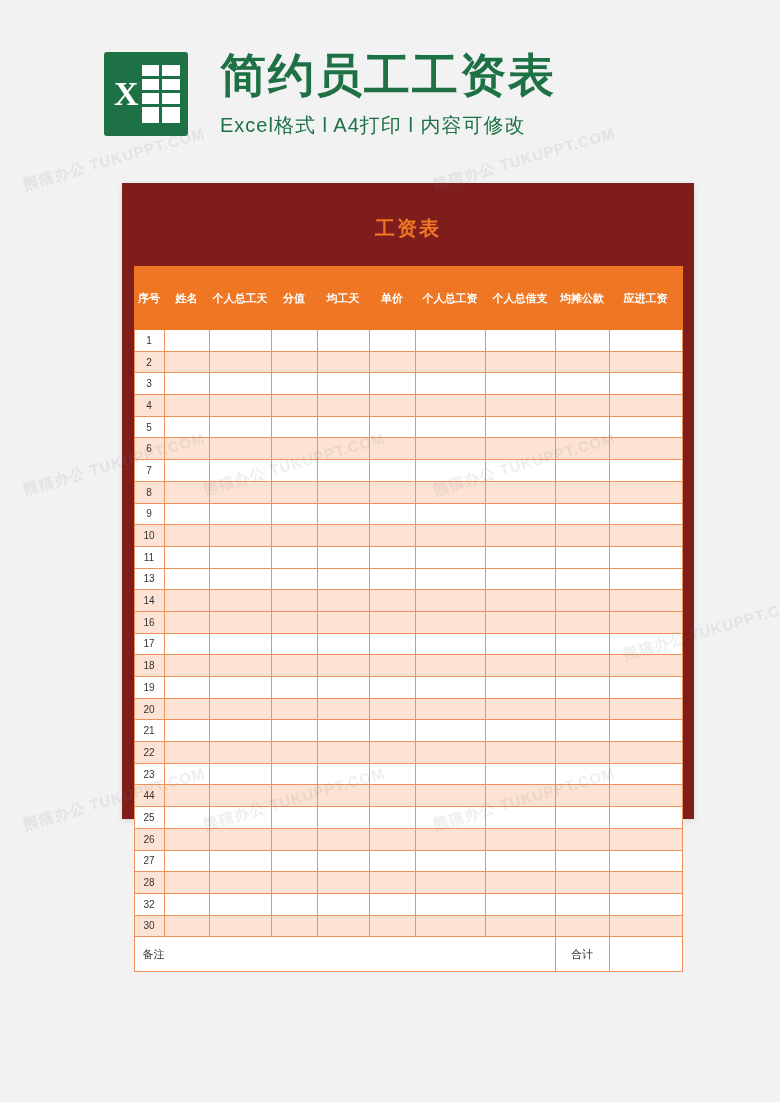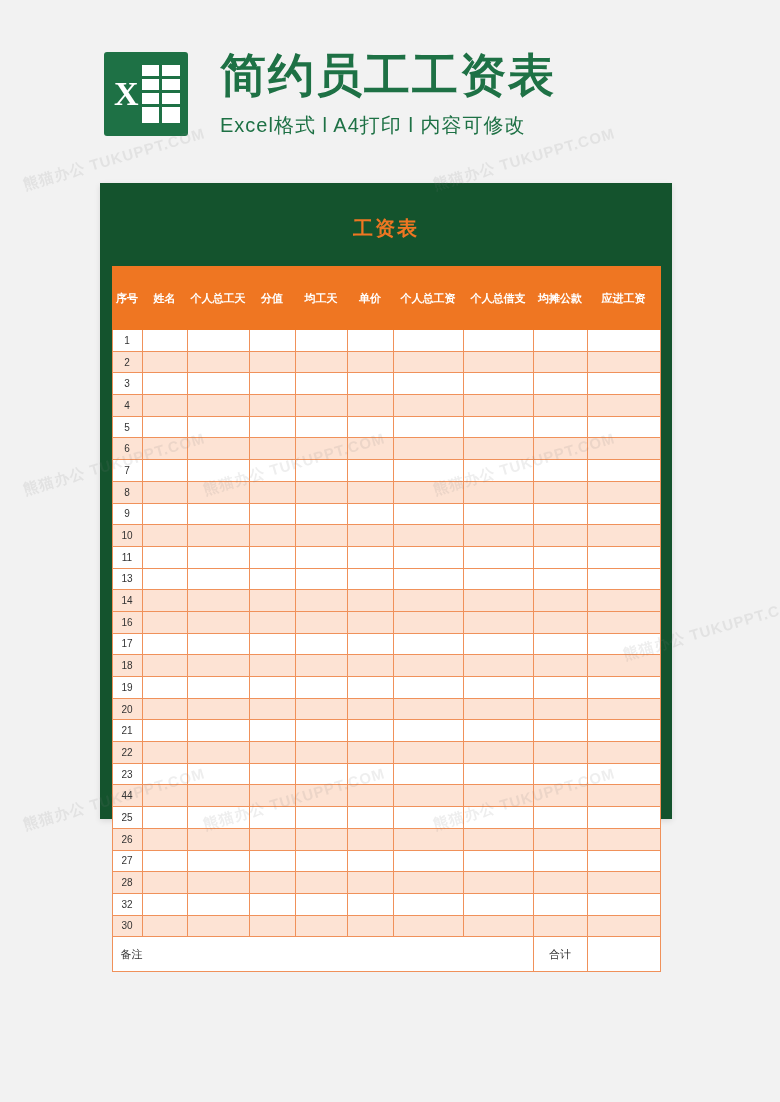--- a/index.html
+++ b/index.html
@@ -82,25 +82,25 @@
     margin-top: 10px;
     color: #1e7145;
     font-size: 20px;
     letter-spacing: 1px;
     white-space: nowrap;
   }
 
   
   .sheet {
     position: absolute;
-    left: 100px;
+    left: 122px;
     top: 183px;
     width: 572px;
     height: 636px;
-    background: #14532d;
+    background: #7f1d1d;
     box-shadow: 0 2px 6px rgba(0,0,0,0.10);
   }
   .doc-title {
     text-align: center;
     color: #ef7622;
     font-size: 20px;
     font-weight: bold;
     letter-spacing: 2px;
     padding-top: 32px;
     padding-bottom: 0;

